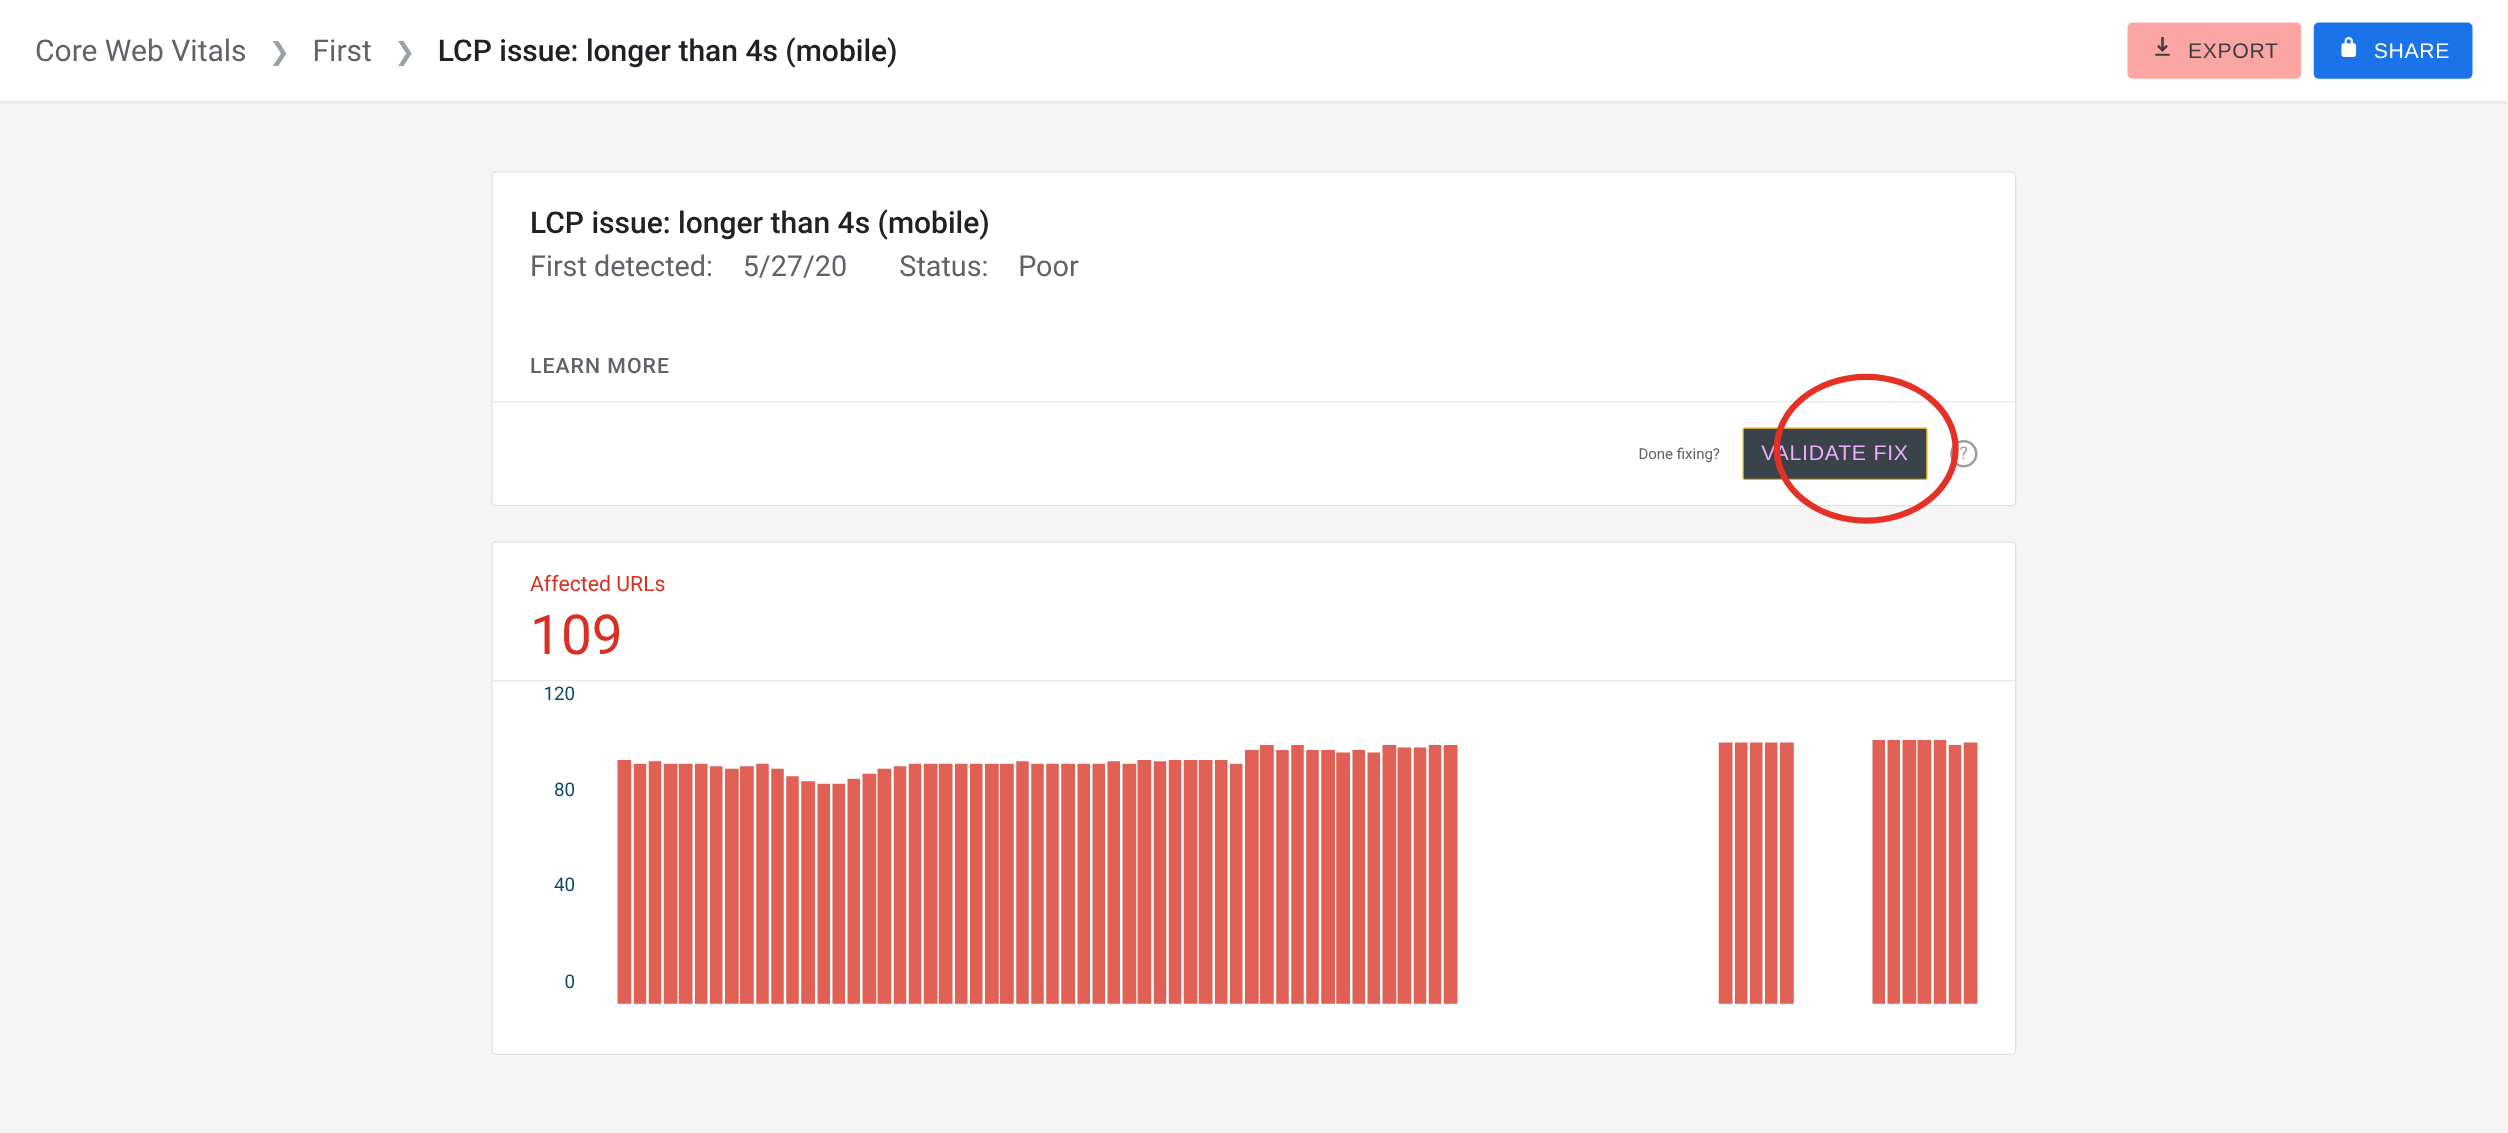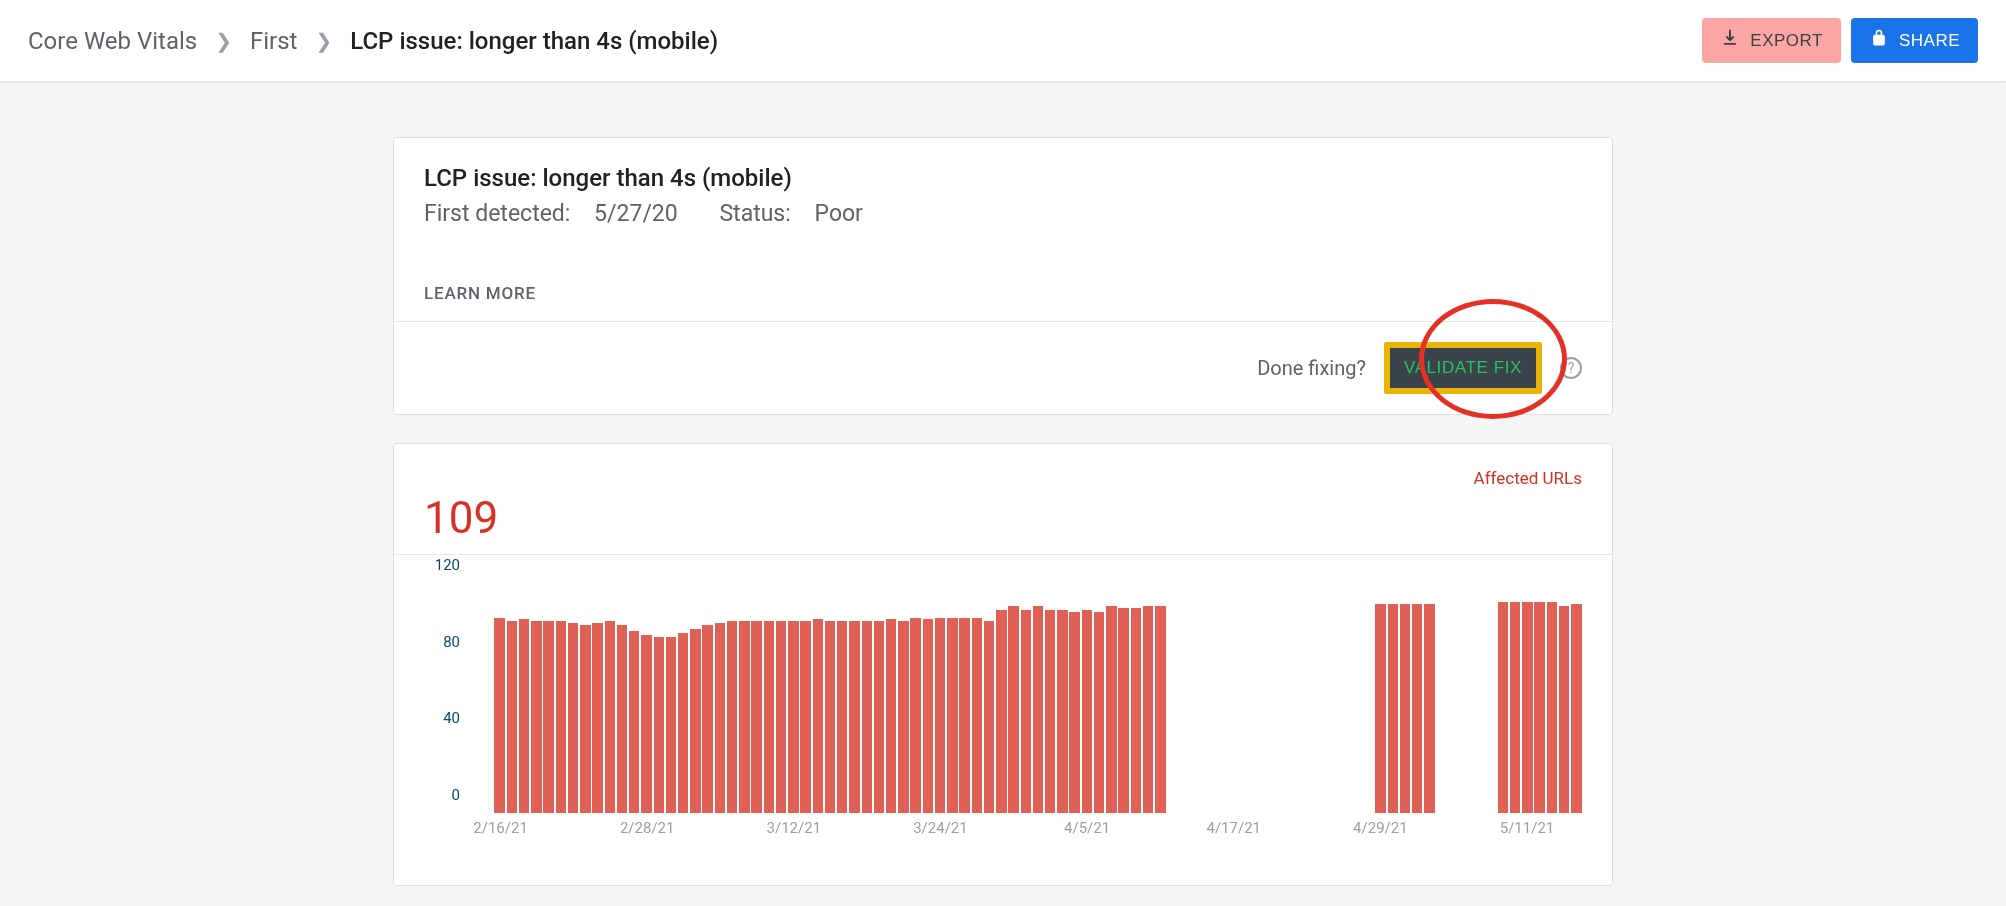--- a/index.html
+++ b/index.html
@@ -79,46 +79,46 @@
 
   .card-footer {
     border-top: 1px solid #e8e8e8;
     padding: 20px 30px;
     display: flex;
     align-items: center;
     justify-content: flex-end;
     gap: 18px;
     position: relative;
   }
-  .done-fixing { font-size: 20px; color: #5f6368; }
+  .done-fixing { font-size: 12px; color: #5f6368; }
   .validate-btn {
     background: #394349;
-    color: #22c55e;
-    border: 6px solid #eab308;
+    color: #f0abfc;
+    border: 1px solid #eab308;
     padding: 10px 14px;
     font-size: 17px;
     font-weight: 500;
     letter-spacing: 0.6px;
     border-radius: 2px;
     cursor: pointer;
   }
   .help-icon {
     width: 22px; height: 22px;
     border: 2px solid #9aa0a6;
     border-radius: 50%;
     color: #9aa0a6;
     display: inline-flex;
     align-items: center;
     justify-content: center;
     font-size: 14px;
   }
 
   
   .chart-title-area { padding: 24px 30px 10px 30px; }
-  .affected-label { font-size: 17px; color: #d93025; text-align: right; }
+  .affected-label { font-size: 17px; color: #d93025; }
   .affected-count { font-size: 44px; color: #d93025; margin-top: 4px; }
 
   .chart-wrap {
     border-top: 1px solid #e8e8e8;
     padding: 28px 30px 40px 30px;
   }
   .chart-area {
     position: relative;
     height: 230px;
     margin-left: 46px;
@@ -332,26 +332,16 @@
             <div class="bar empty" style="height: 0%;"></div>
             <div class="bar" style="height: 91.6667%;"></div>
             <div class="bar" style="height: 91.6667%;"></div>
             <div class="bar" style="height: 91.6667%;"></div>
             <div class="bar" style="height: 91.6667%;"></div>
             <div class="bar" style="height: 91.6667%;"></div>
             <div class="bar" style="height: 90%;"></div>
             <div class="bar" style="height: 90.8333%;"></div>
           </div>
       </div>
-      <div class="x-axis" id="x-axis">
-          <div class="x-tick" style="left: 2.74725%;">2/16/21</div>
-          <div class="x-tick" style="left: 15.9341%;">2/28/21</div>
-          <div class="x-tick" style="left: 29.1209%;">3/12/21</div>
-          <div class="x-tick" style="left: 42.3077%;">3/24/21</div>
-          <div class="x-tick" style="left: 55.4945%;">4/5/21</div>
-          <div class="x-tick" style="left: 68.6813%;">4/17/21</div>
-          <div class="x-tick" style="left: 81.8681%;">4/29/21</div>
-          <div class="x-tick" style="left: 95.0549%;">5/11/21</div>
-        </div>
     </div>
   </div>
 
 </div>
 
 </body></html>

